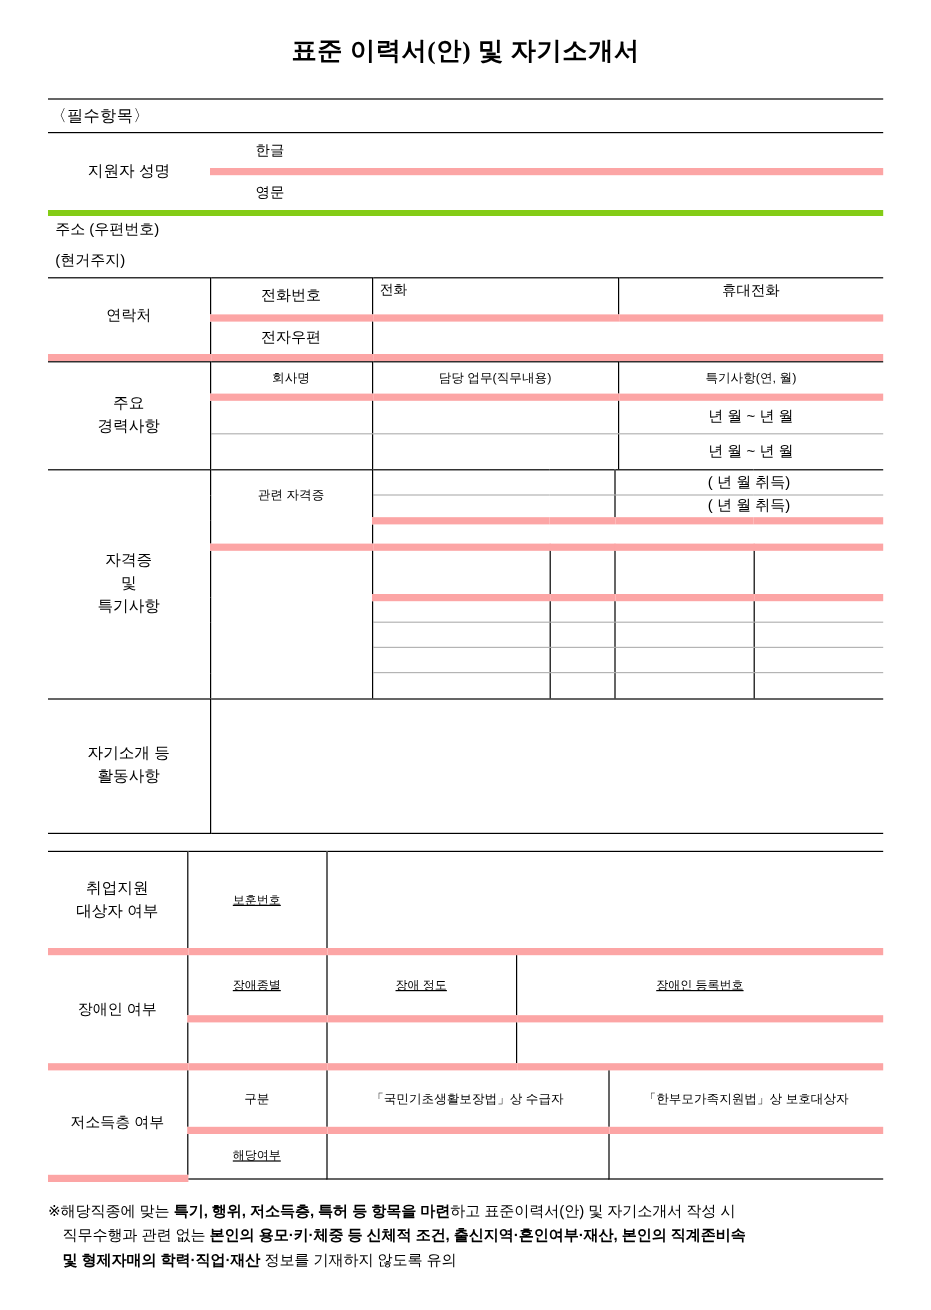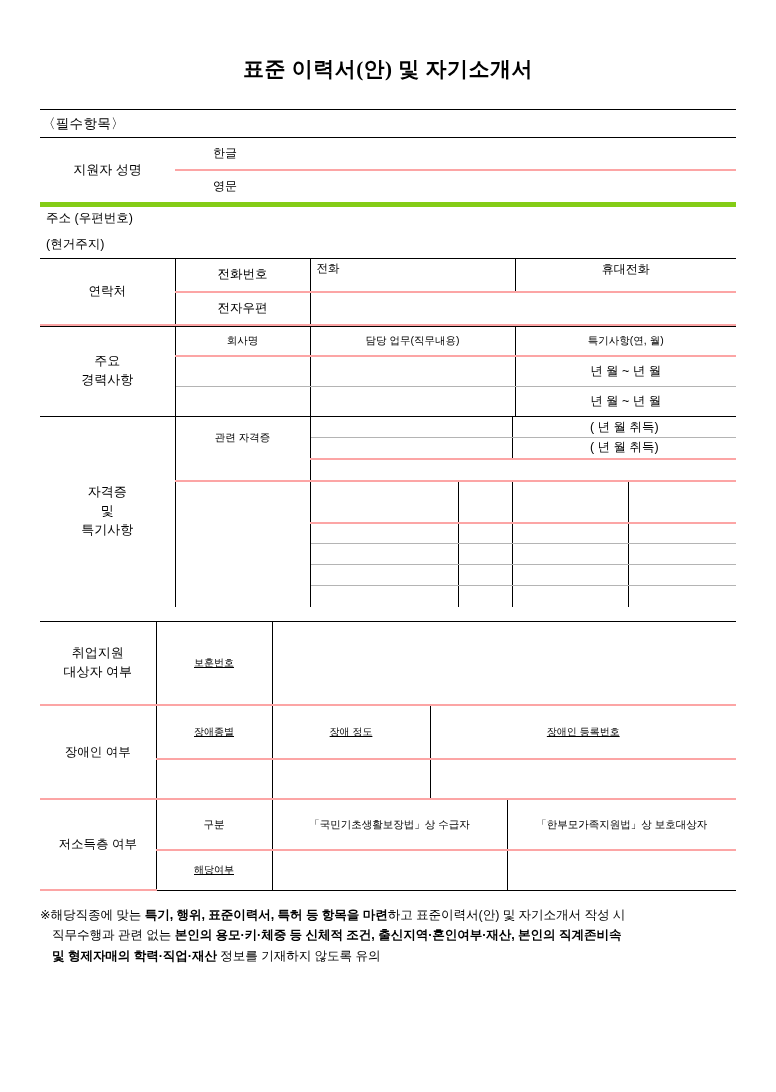--- a/index.html
+++ b/index.html
@@ -16,41 +16,41 @@
   }
   .page { width: 776px; height: 1092px; position: relative; padding: 0 40px; }
 
   
   .doc-title {
     font-family: "Liberation Serif", "DejaVu Serif", serif;
     font-size: 21px;
     font-weight: bold;
     text-align: center;
     letter-spacing: 0.5px;
-    padding-top: 55px;
+    padding-top: 28px;
     padding-bottom: 0;
   }
 
   
   .req-wrap { margin-top: 26px; }
   .req-top-rule { border-top: 1.6px solid #000; }
   .req-label {
     font-size: 13.5px; font-weight: normal;
     padding: 5px 2px 4px 2px;
     letter-spacing: .3px;
   }
 
   
   table { border-collapse: collapse; width: 696px; table-layout: fixed; }
   td { padding: 0; vertical-align: middle; text-align: center; font-size: 12.5px; }
 
   .bt-thick { border-top: 1.6px solid #000; }
   .bb-thick { border-bottom: 1.6px solid #000; }
   .bt-thin  { border-top: 5px solid #84cc16; }
-  .bb-thin  { border-bottom: 2px solid #fca5a5; }
+  .bb-thin  { border-bottom: 6px solid #fca5a5; }
   .bb-light { border-bottom: 1px solid #b4b4b4; }
   .br { border-right: 1px solid #000; text-align: center; }
 
   .lbl-big { font-size: 13px; line-height: 1.45; }
   .lbl-mid { font-size: 12.5px; }
   .lbl-sm  { font-size: 10.5px; }
   .lbl-xs  { font-size: 10px; text-decoration: underline; }
   .left-pad { text-align: left; padding-left: 6px; }
 
   
@@ -231,20 +231,35 @@
     </tr>
     <tr>
       <td class="br"></td>
       <td class="br"></td>
       <td class="br"></td>
       <td></td>
     </tr>
   </tbody>
     </table>
 
+  <table class="intro-tbl bt-thick bb-thick">
+    <colgroup>
+        <col style="width:135px">
+        <col>
+      </colgroup>
+    <tbody>
+        <tr>
+      <td class="br">
+        <div class="lbl-big">자기소개 등</div>
+        <div class="lbl-big">활동사항</div>
+      </td>
+      <td class="left-pad"></td>
+    </tr>
+  </tbody>
+    </table>
 
   <div class="lower-gap"></div>
 
   <table class="lower-tbl bt-thick">
     <colgroup>
         <col style="width:116px">
         <col style="width:116px">
         <col>
       </colgroup>
     <tbody>
@@ -297,18 +312,18 @@
     </tr>
     <tr>
       <td class="br bb-thick lbl-xs" style="height:33px">해당여부</td>
       <td class="br bb-thick"></td>
       <td class="bb-thick"></td>
     </tr>
   </tbody>
     </table>
 
   <div class="note">
-    <span class="l"><span>※</span><span>해당직종에 맞는 </span><b>특기, 행위, 표준이력서, 특허 등 항목을 </b><b>마련</b><span>하고 표준이력서(안) 및 자기소개서 작성 시</span></span>
+    <span class="l"><span>※</span><span>해당직종에 맞는 </span><b>특기, 행위, 저소득층, 특허 등 항목을 </b><b>마련</b><span>하고 표준이력서(안) 및 자기소개서 작성 시</span></span>
     <span class="l ind"><span>직무수행과 관련 없는 </span><b>본인의 용모·키·체중 등 신체적 조건, 출신지역·혼인여부·재산, 본인의 직계존비속</b></span>
     <span class="l ind"><b>및 형제자매의 학력·직업·재산</b><span> 정보를 기재하지 않도록 유의</span></span>
   </div>
 
 </div>
 
 </body></html>

